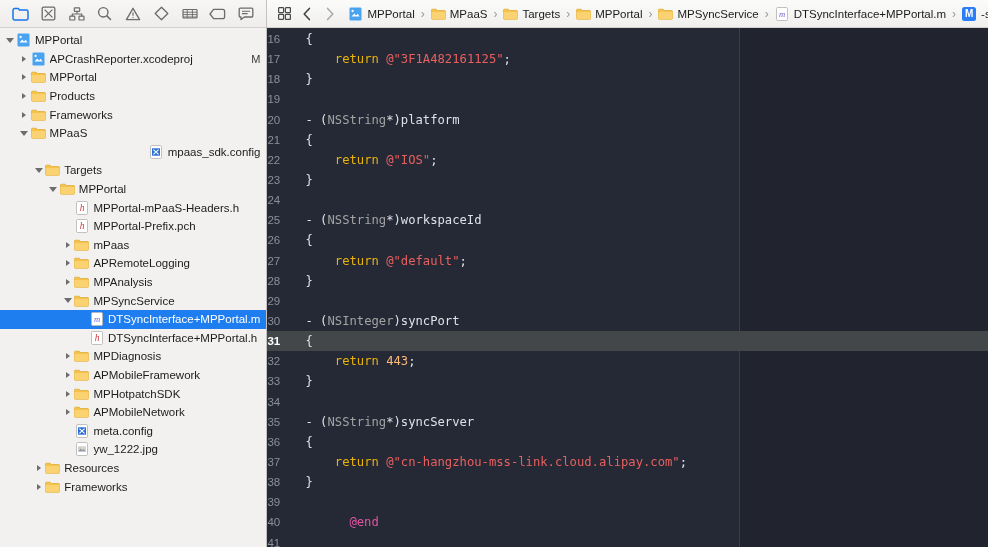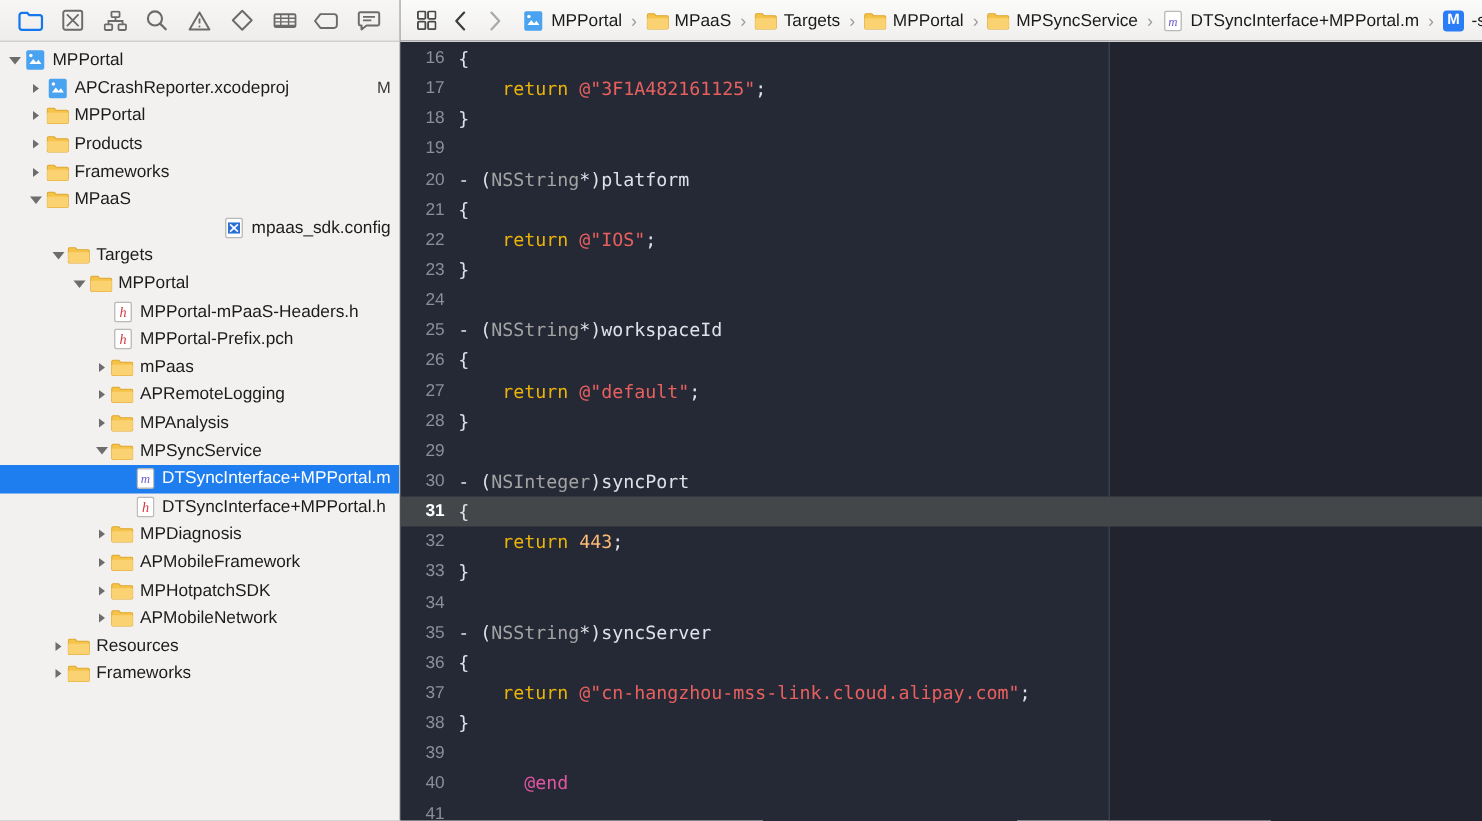--- a/index.html
+++ b/index.html
@@ -189,21 +189,21 @@
     display: flex;
     align-items: center;
     font-family: "DejaVu Sans Mono", "Liberation Mono", monospace;
     font-size: 12.2px;
     position: relative;
     white-space: pre;
   }
   .cline.current { background: #44474a; }
   .lnum {
     width: 38px; min-width: 38px;
-    text-align: right;
+    text-align: left;
     padding-right: 9px;
     color: #8b8f9a;
     font-family: "Liberation Sans", sans-serif;
     font-size: 11.5px;
     box-sizing: border-box;
     user-select: none;
   }
   .cline.current .lnum { color: #ffffff; font-weight: bold; }
   .ctext { color: #dfe1e8; font-family: "DejaVu Sans Mono","Liberation Mono",monospace; }
   .kw    { color: #eab308; }
@@ -525,20 +525,43 @@
           <span class="twisty">
             <i></i>
           </span>
           <span class="ficon">
             <svg width="15" height="12" viewBox="0 0 15 12">
               <path d="M0.5 2.1c0-.5.4-.9.9-.9h3.8l1.3 1.3h7.1c.5 0 .9.4.9.9v7c0 .5-.4.9-.9.9H1.4c-.5 0-.9-.4-.9-.9z" fill="#f6c34a" stroke="#dda62c" stroke-width="0.7"></path>
               <path d="M0.5 4.1h14v6.3c0 .5-.4.9-.9.9H1.4c-.5 0-.9-.4-.9-.9z" fill="#fbd271"></path>
             </svg>
           </span>
           <span class="rlabel">APMobileNetwork</span>
+        </div>
+        <div class="row" style="padding-left: 62.4px;">
+          <span class="twisty none"></span>
+          <span class="ficon">
+            <svg width="12" height="14" viewBox="0 0 12 14">
+              <rect x="0.5" y="0.5" width="11" height="13" rx="1.2" fill="#ffffff" stroke="#b9b9b9" stroke-width="0.9"></rect>
+              <rect x="2" y="3.3" width="8" height="7.4" fill="#2a6fd6"></rect>
+              <path d="M3.4 4.6l5.2 4.8M8.6 4.6l-5.2 4.8" stroke="#ffffff" stroke-width="1.1"></path>
+            </svg>
+          </span>
+          <span class="rlabel">meta.config</span>
+        </div>
+        <div class="row" style="padding-left: 62.4px;">
+          <span class="twisty none"></span>
+          <span class="ficon">
+            <svg width="12" height="14" viewBox="0 0 12 14">
+              <rect x="0.5" y="0.5" width="11" height="13" rx="1.2" fill="#ffffff" stroke="#b9b9b9" stroke-width="0.9"></rect>
+              <rect x="1.9" y="4.3" width="8.2" height="5.6" fill="#cfd4d9"></rect>
+              <path d="M2.4 9.2l2.3-2.6 1.6 1.8 1.3-1.4 2 2.2z" fill="#8e969f"></path>
+              <circle cx="4.0" cy="5.9" r="0.75" fill="#f2c14a"></circle>
+            </svg>
+          </span>
+          <span class="rlabel">yw_1222.jpg</span>
         </div>
         <div class="row" style="padding-left: 33.2px;">
           <span class="twisty">
             <i></i>
           </span>
           <span class="ficon">
             <svg width="15" height="12" viewBox="0 0 15 12">
               <path d="M0.5 2.1c0-.5.4-.9.9-.9h3.8l1.3 1.3h7.1c.5 0 .9.4.9.9v7c0 .5-.4.9-.9.9H1.4c-.5 0-.9-.4-.9-.9z" fill="#f6c34a" stroke="#dda62c" stroke-width="0.7"></path>
               <path d="M0.5 4.1h14v6.3c0 .5-.4.9-.9.9H1.4c-.5 0-.9-.4-.9-.9z" fill="#fbd271"></path>
             </svg>

